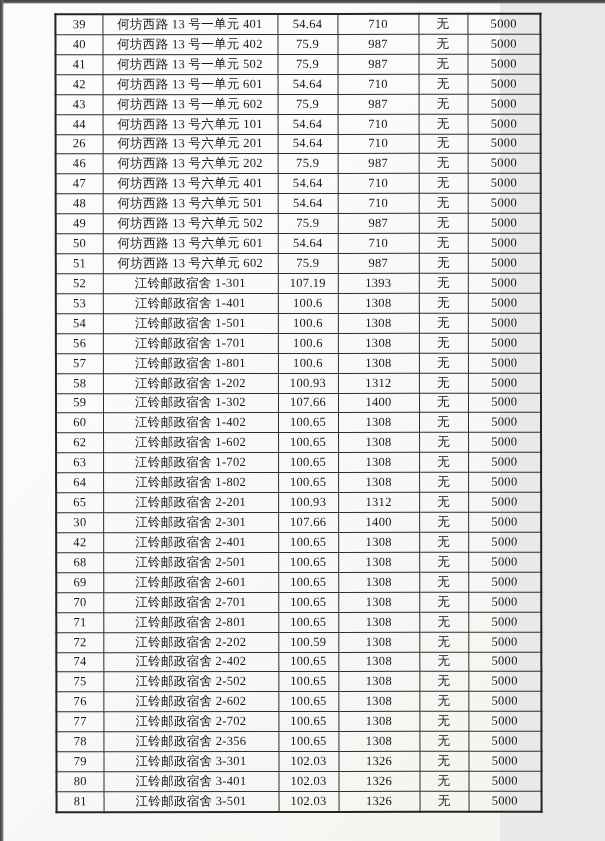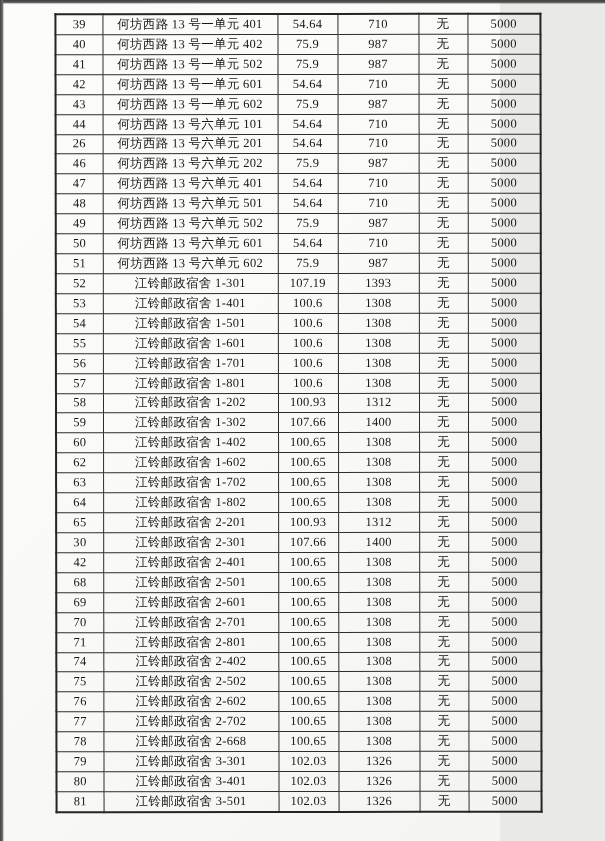--- a/index.html
+++ b/index.html
@@ -199,28 +199,20 @@
         </tr>
         <tr>
           <td class="c-num">54</td>
           <td class="c-addr">江铃邮政宿舍 1-501</td>
           <td class="c-val">100.6</td>
           <td class="c-val">1308</td>
           <td class="c-addr">无</td>
           <td class="c-val">5000</td>
         </tr>
         <tr>
-          <td class="c-num">55</td>
-          <td class="c-addr">江铃邮政宿舍 1-601</td>
-          <td class="c-val">100.6</td>
-          <td class="c-val">1308</td>
-          <td class="c-addr">无</td>
-          <td class="c-val">5000</td>
-        </tr>
-        <tr>
           <td class="c-num">56</td>
           <td class="c-addr">江铃邮政宿舍 1-701</td>
           <td class="c-val">100.6</td>
           <td class="c-val">1308</td>
           <td class="c-addr">无</td>
           <td class="c-val">5000</td>
         </tr>
         <tr>
           <td class="c-num">57</td>
           <td class="c-addr">江铃邮政宿舍 1-801</td>
@@ -327,20 +319,28 @@
         </tr>
         <tr>
           <td class="c-num">71</td>
           <td class="c-addr">江铃邮政宿舍 2-801</td>
           <td class="c-val">100.65</td>
           <td class="c-val">1308</td>
           <td class="c-addr">无</td>
           <td class="c-val">5000</td>
         </tr>
         <tr>
+          <td class="c-num">72</td>
+          <td class="c-addr">江铃邮政宿舍 2-202</td>
+          <td class="c-val">100.59</td>
+          <td class="c-val">1308</td>
+          <td class="c-addr">无</td>
+          <td class="c-val">5000</td>
+        </tr>
+        <tr>
           <td class="c-num">74</td>
           <td class="c-addr">江铃邮政宿舍 2-402</td>
           <td class="c-val">100.65</td>
           <td class="c-val">1308</td>
           <td class="c-addr">无</td>
           <td class="c-val">5000</td>
         </tr>
         <tr>
           <td class="c-num">75</td>
           <td class="c-addr">江铃邮政宿舍 2-502</td>
@@ -360,21 +360,21 @@
         <tr>
           <td class="c-num">77</td>
           <td class="c-addr">江铃邮政宿舍 2-702</td>
           <td class="c-val">100.65</td>
           <td class="c-val">1308</td>
           <td class="c-addr">无</td>
           <td class="c-val">5000</td>
         </tr>
         <tr>
           <td class="c-num">78</td>
-          <td class="c-addr">江铃邮政宿舍 2-668</td>
+          <td class="c-addr">江铃邮政宿舍 2-356</td>
           <td class="c-val">100.65</td>
           <td class="c-val">1308</td>
           <td class="c-addr">无</td>
           <td class="c-val">5000</td>
         </tr>
         <tr>
           <td class="c-num">79</td>
           <td class="c-addr">江铃邮政宿舍 3-301</td>
           <td class="c-val">102.03</td>
           <td class="c-val">1326</td>

